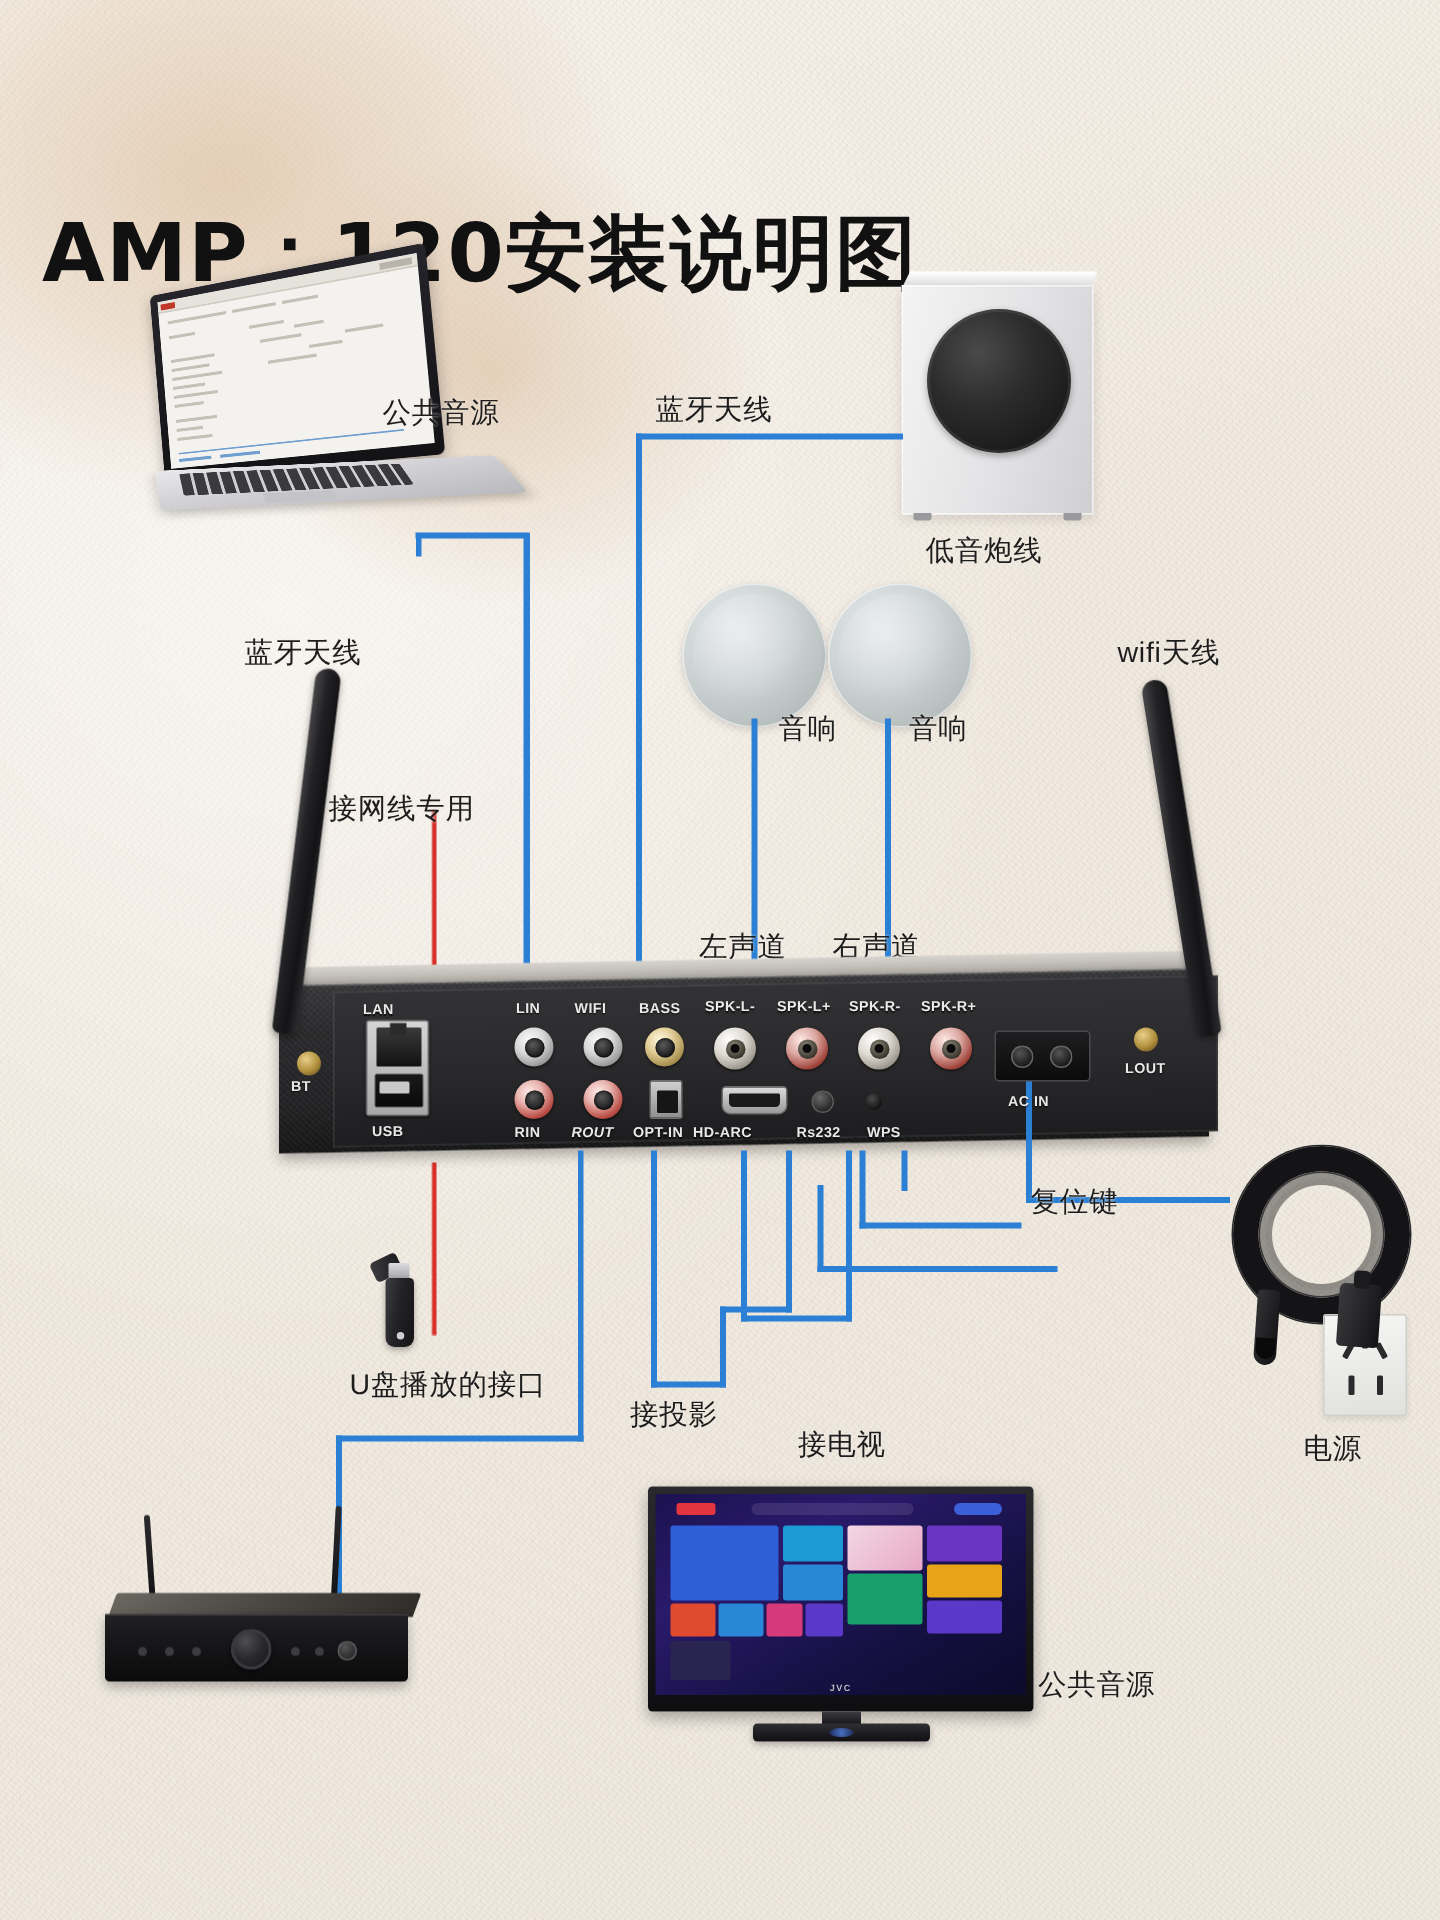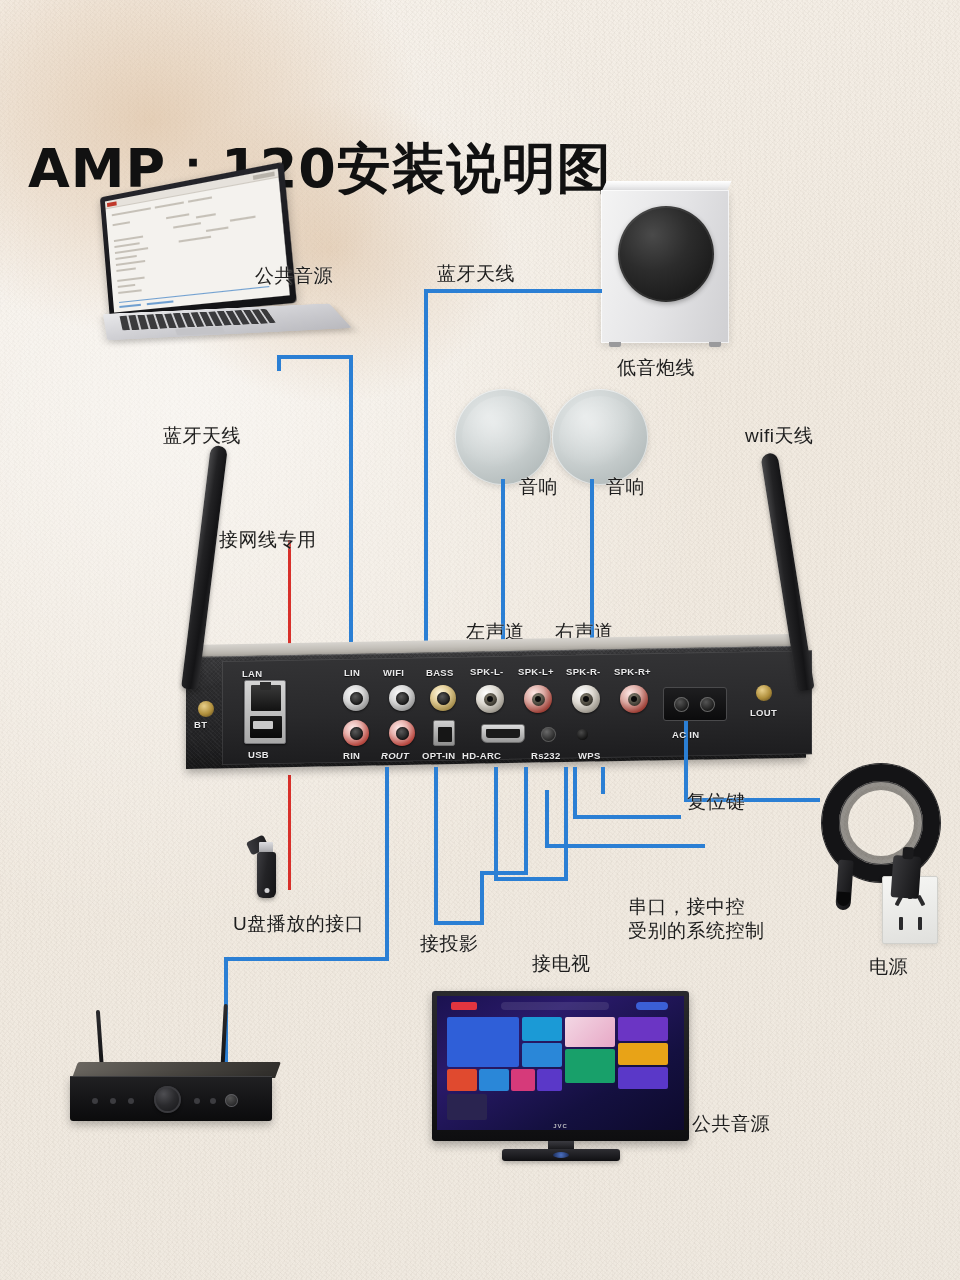--- a/index.html
+++ b/index.html
@@ -526,22 +526,20 @@
 
   <div id="usbstick">
     <div class="us-cap"></div>
     <div class="us-conn"></div>
     <div class="us-body"></div>
   </div>
   <div class="lbl" style="left:233px; top:912px;">U盘播放的接口</div>
 
   <div class="lbl" style="left:420px; top:932px;">接投影</div>
   <div class="lbl" style="left:532px; top:952px;">接电视</div>
-  <div class="lbl" style="left:628px; top:895px;">串口，接中控
-受别的系统控制</div>
   <div class="lbl" style="left:687px; top:790px;">复位键</div>
   <div class="lbl" style="left:869px; top:955px;">电源</div>
 
   <div id="cord">
     <div class="coil"></div>
     <div class="outlet">
       <div class="sl" style="left:14px; top:18px; width:4px; height:11px; transform:rotate(28deg);"></div>
       <div class="sl" style="left:36px; top:18px; width:4px; height:11px; transform:rotate(-28deg);"></div>
       <div class="sl" style="left:25px; top:12px; width:4px; height:10px;"></div>
       <div class="sl" style="left:16px; top:40px; width:4px; height:13px;"></div>

